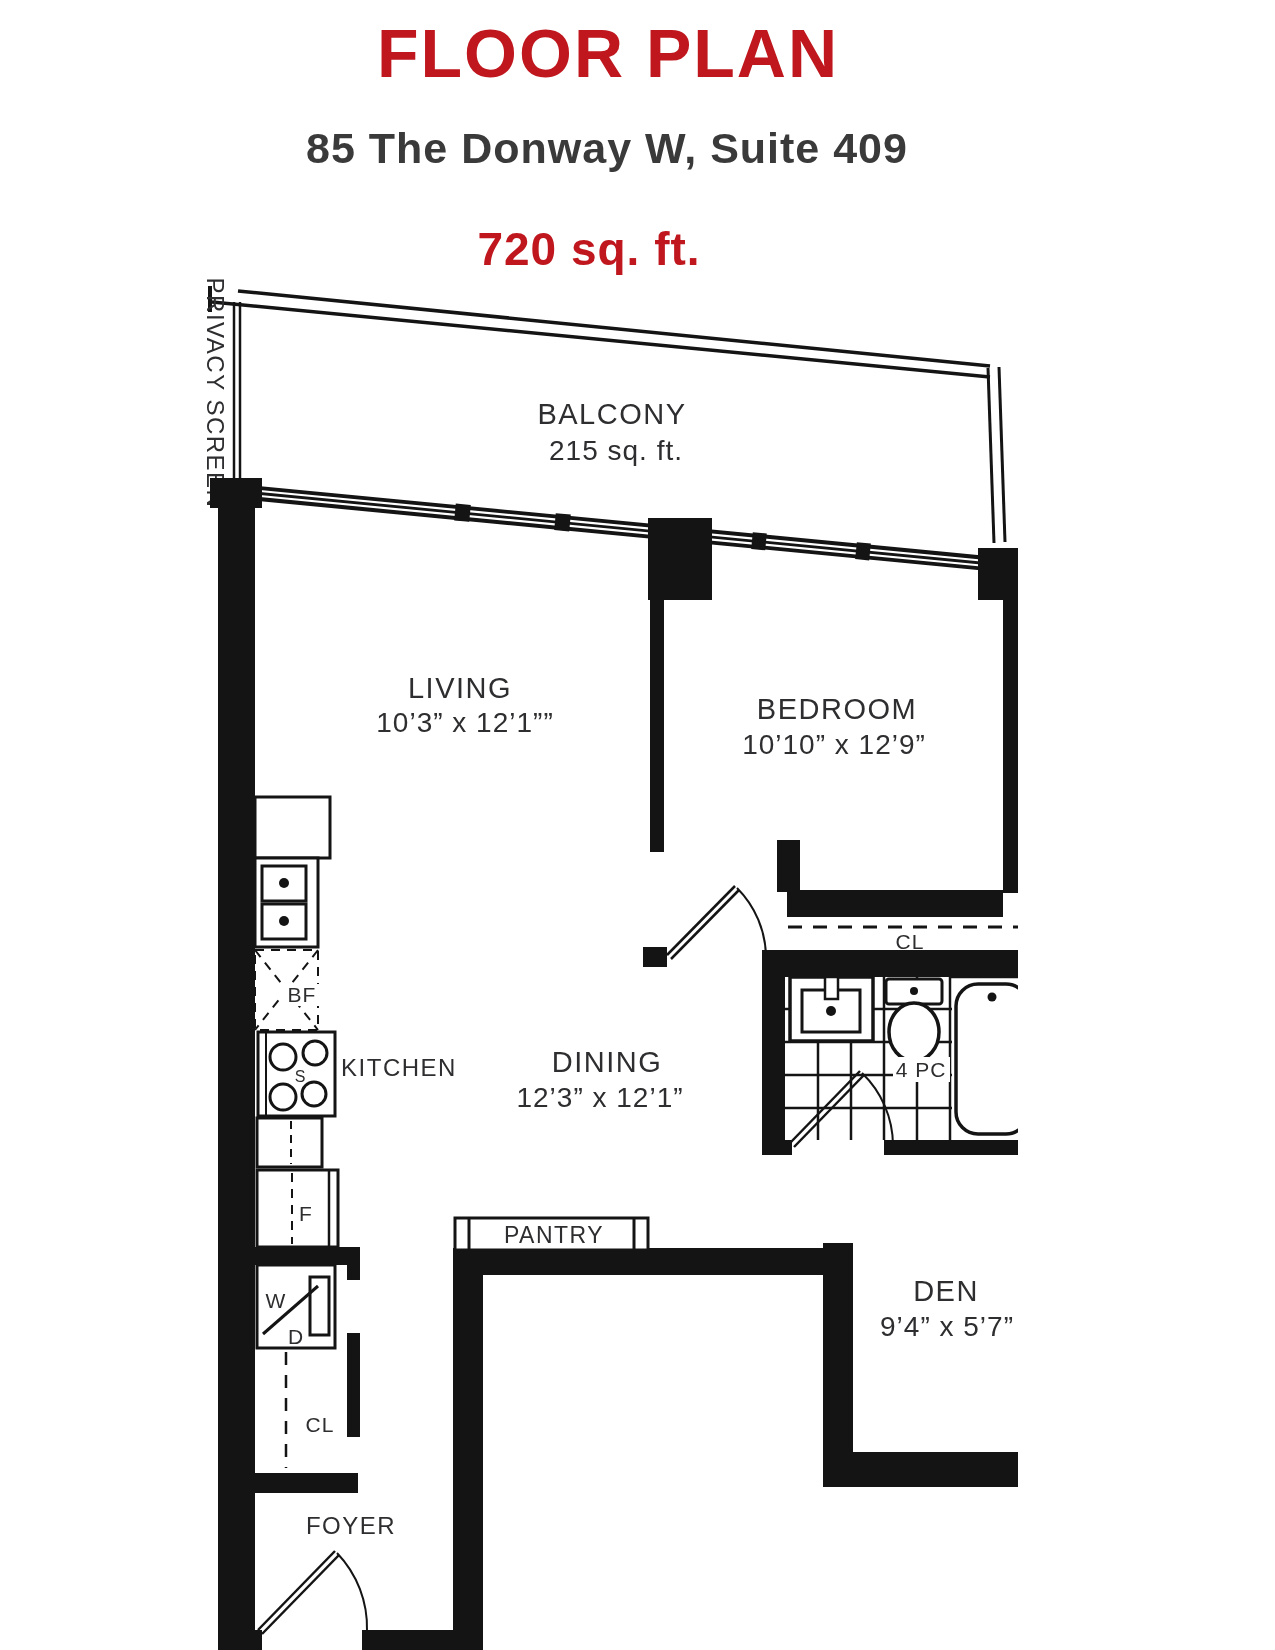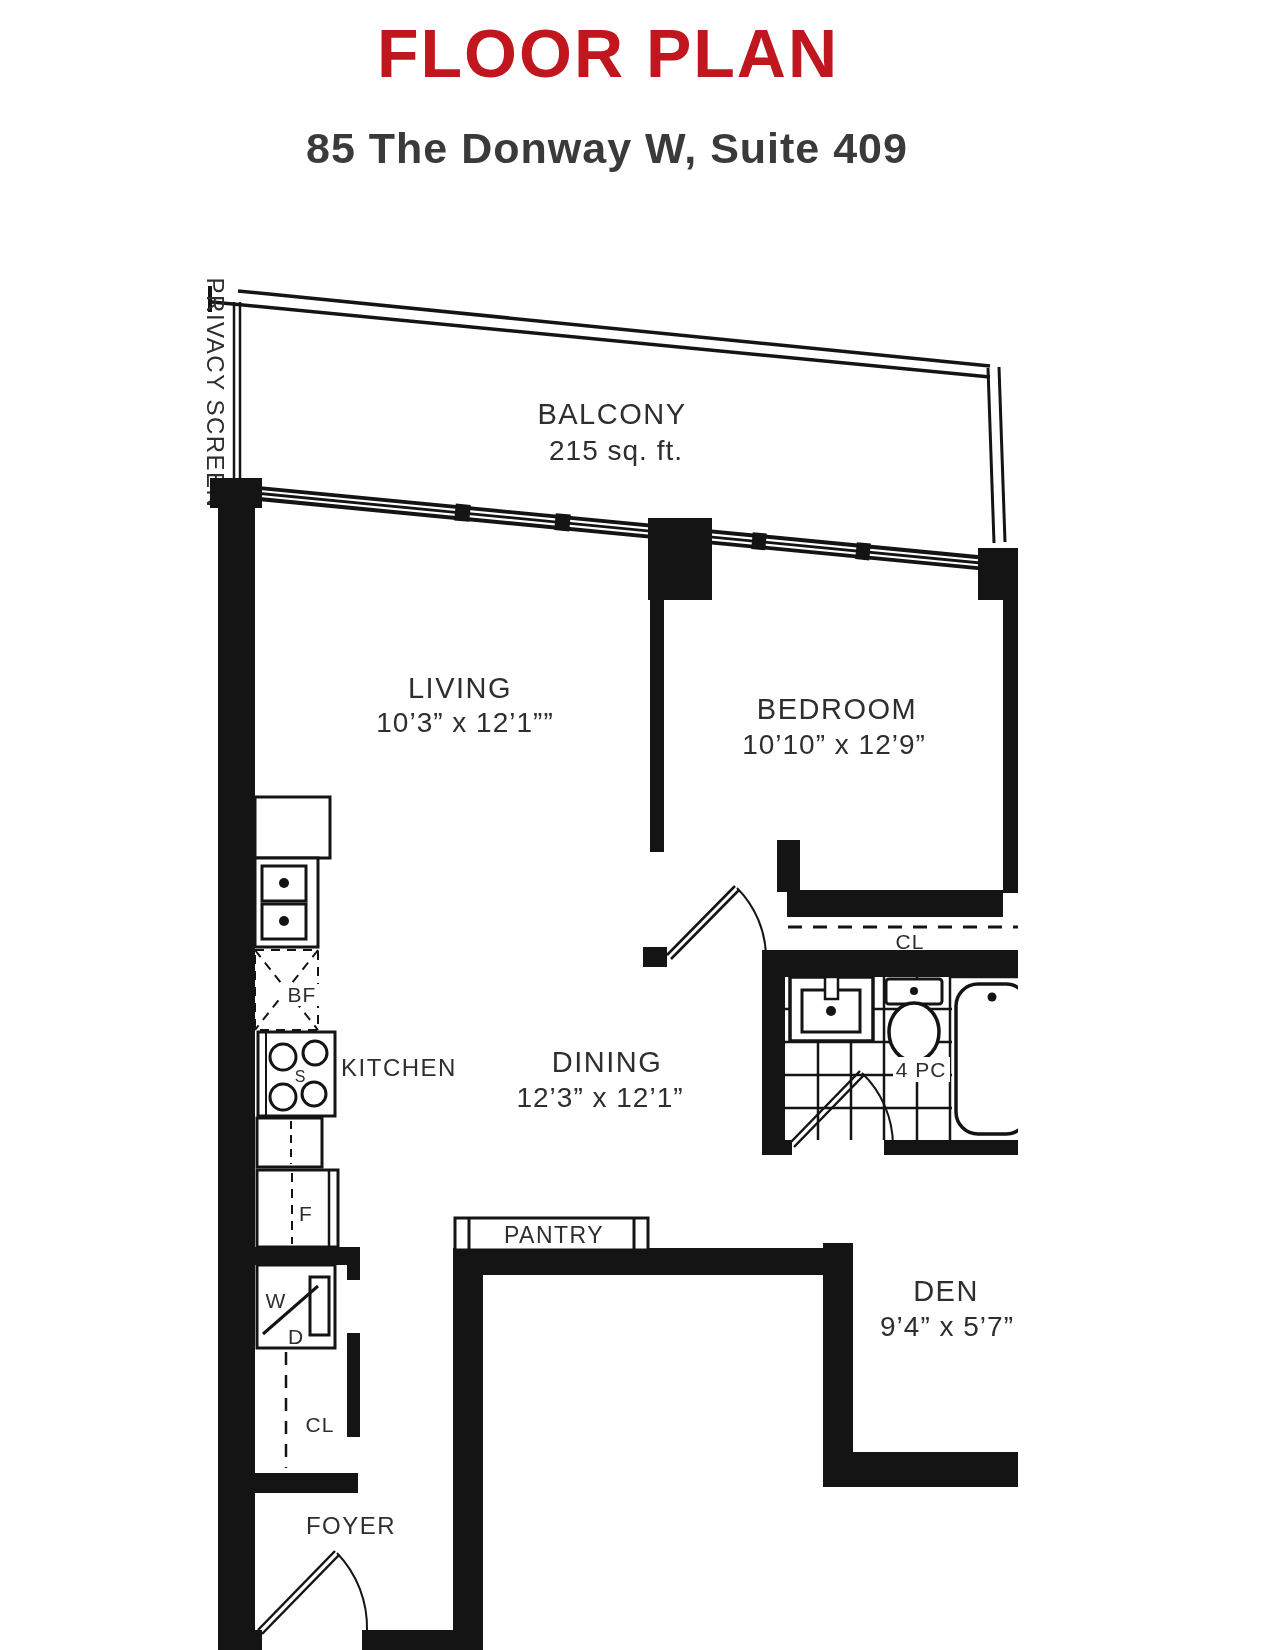--- a/index.html
+++ b/index.html
@@ -19,20 +19,21 @@
   .ln{stroke:#141414;fill:none;}
   .fixture{fill:#ffffff;stroke:#141414;}
 </style>
 </head>
 <body>
 
 <div id="page">
 
   <div id="title" class="hdr">FLOOR PLAN</div>
   <div id="address" class="hdr">85 The Donway W, Suite 409</div>
+  <div id="area" class="hdr">720 sq. ft.</div>
 
   <svg width="1275" height="1650" viewBox="0 0 1275 1650">
 
     <g>
       <line class="ln" stroke-width="3.5" x1="238" y1="291" x2="990" y2="366"></line>
       <line class="ln" stroke-width="3.5" x1="212" y1="302" x2="990" y2="377"></line>
       <line class="ln" stroke-width="4" x1="210" y1="286" x2="210" y2="312"></line>
       <line class="ln" stroke-width="3" x1="988" y1="368" x2="994" y2="543"></line>
       <line class="ln" stroke-width="3" x1="999" y1="367" x2="1005" y2="542"></line>
     </g>

